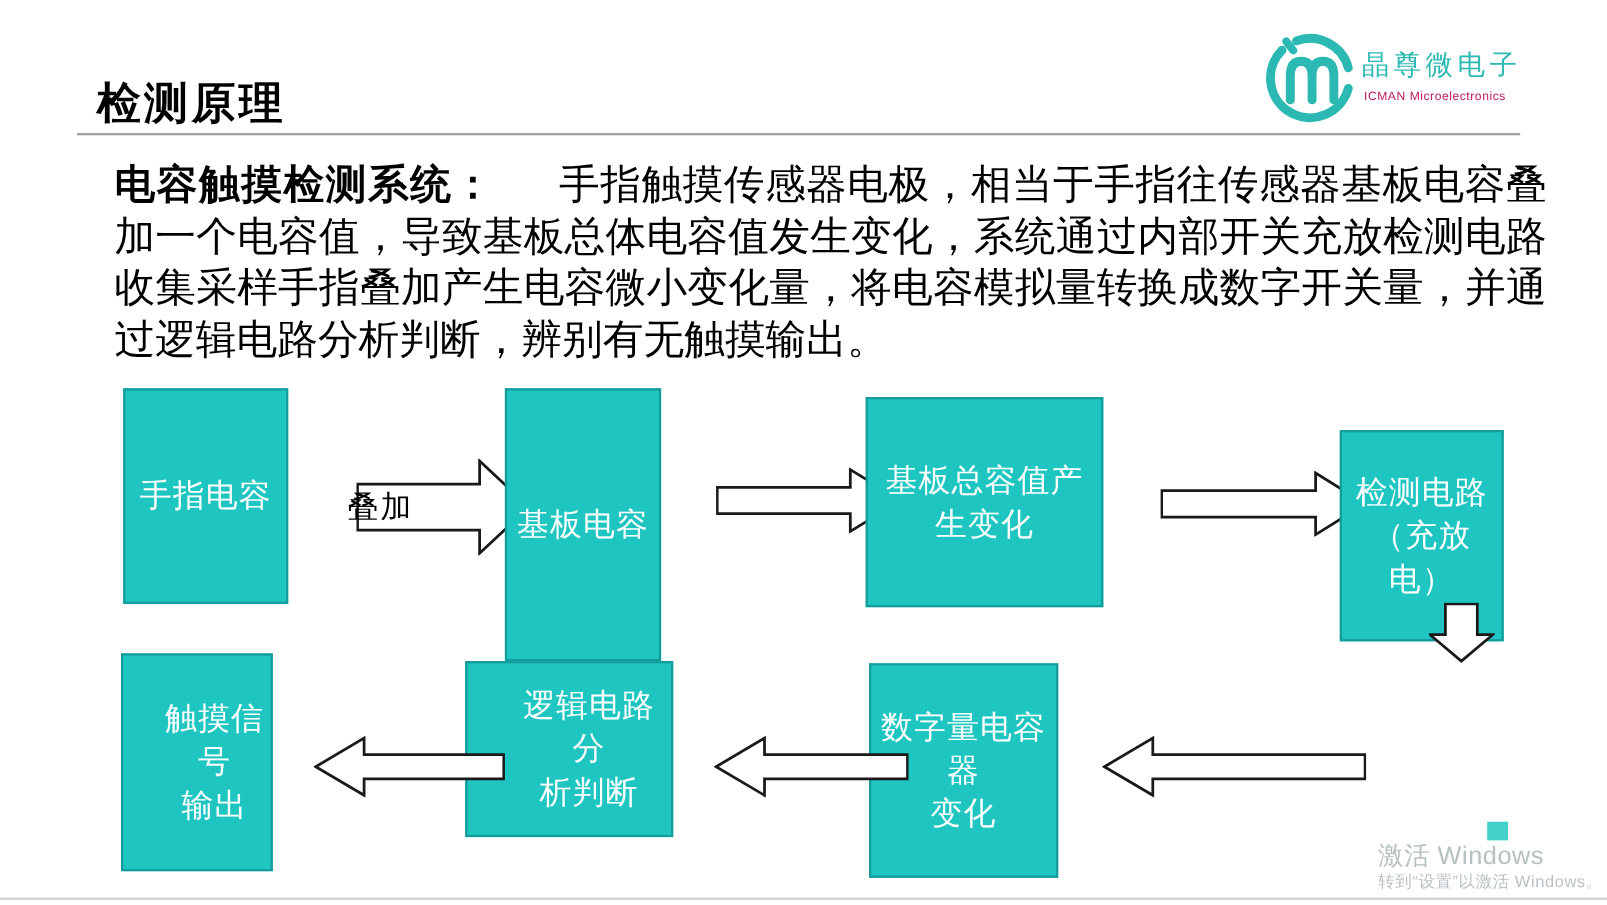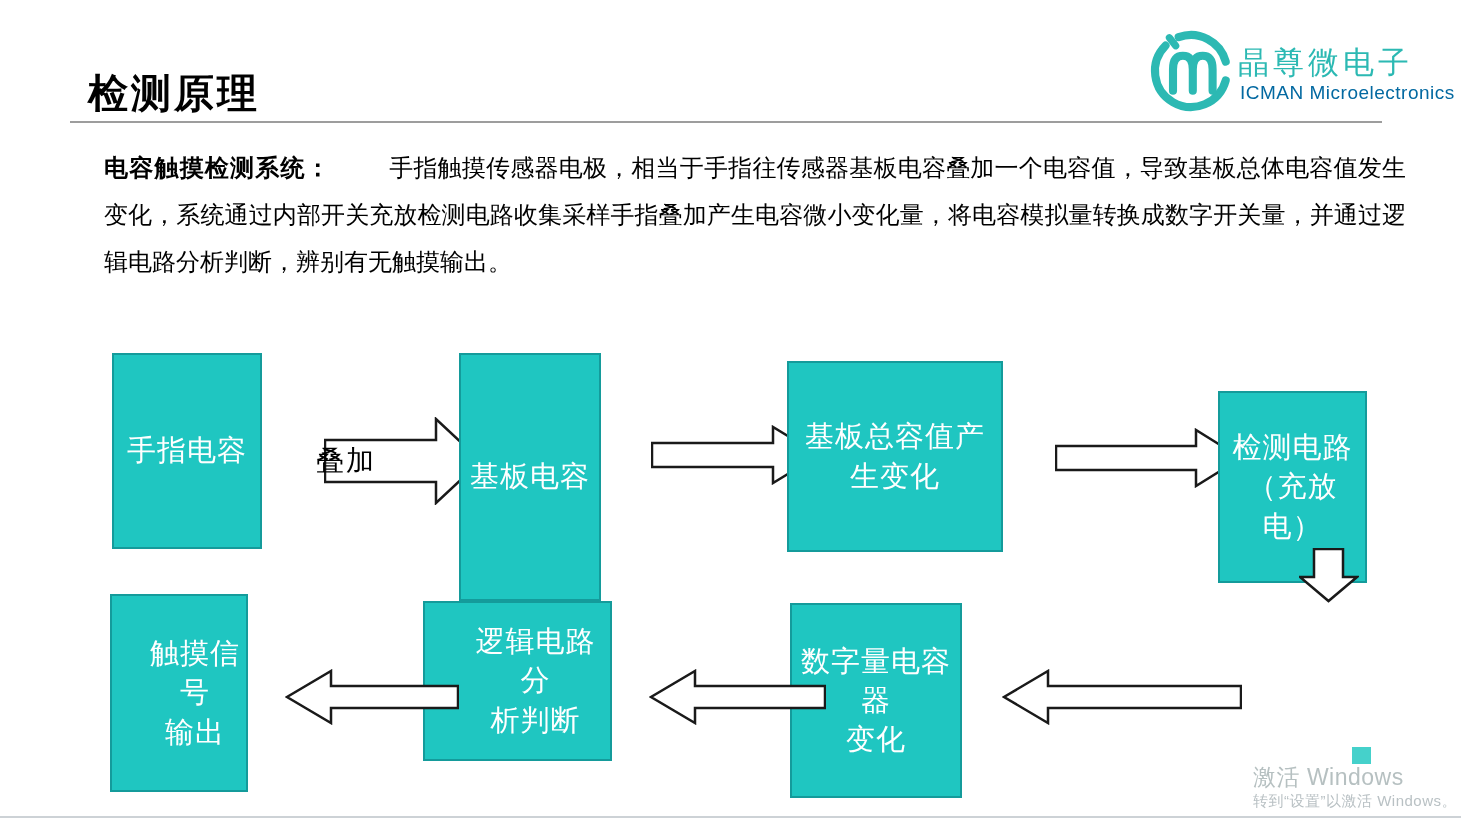--- a/index.html
+++ b/index.html
@@ -5,24 +5,24 @@
   html,body{margin:0;padding:0;background:#fff;}
   .slide{position:relative;width:1461px;height:823px;background:#ffffff;overflow:hidden;
          font-family:"Liberation Sans","DejaVu Sans",sans-serif;}
 
   .page-title{position:absolute;left:88px;top:66px;margin:0;font-size:40px;font-weight:900;
               color:#000;letter-spacing:3px;font-family:"Liberation Sans","DejaVu Sans",sans-serif;text-align:right;}
   .title-rule{position:absolute;left:70px;top:121px;width:1312px;height:2px;background:#9d9d9d;}
 
   .logo{position:absolute;left:1146px;top:26px;width:300px;height:92px;}
   .logo-mark{position:absolute;left:0;top:0;width:90px;height:90px;}
-  .logo-cn{position:absolute;left:92px;top:16px;font-size:31px;color:#2CB9B3;letter-spacing:4px;white-space:nowrap;}
-  .logo-en{position:absolute;left:94px;top:56px;font-size:19px;color:#0369a1;letter-spacing:0.5px;white-space:nowrap;}
+  .logo-cn{position:absolute;left:92px;top:16px;font-size:25px;color:#2CB9B3;letter-spacing:4px;white-space:nowrap;}
+  .logo-en{position:absolute;left:94px;top:56px;font-size:11px;color:#be185d;letter-spacing:0.5px;white-space:nowrap;}
 
-  .intro{position:absolute;left:104px;top:144px;width:1302px;margin:0;font-size:24px;line-height:47px;
+  .intro{position:absolute;left:104px;top:144px;width:1302px;margin:0;font-size:37px;line-height:47px;
          color:#000;text-align:justify;font-family:"DejaVu Serif","Liberation Serif",serif;}
   .intro .lead{font-weight:700;font-family:"Liberation Sans","DejaVu Sans",sans-serif;letter-spacing:1px;}
   .intro .gap{display:inline-block;width:58px;}
 
   .node{position:absolute;background:#1FC6C1;border:2px solid #149B9B;box-sizing:border-box;
         display:flex;align-items:center;justify-content:center;text-align:center;color:#fff;
         font-family:"DejaVu Serif","Liberation Serif",serif;font-size:29px;line-height:1.35;
         letter-spacing:1px;white-space:pre-line;}
 
   .arrow{position:absolute;padding-left:36px;}

